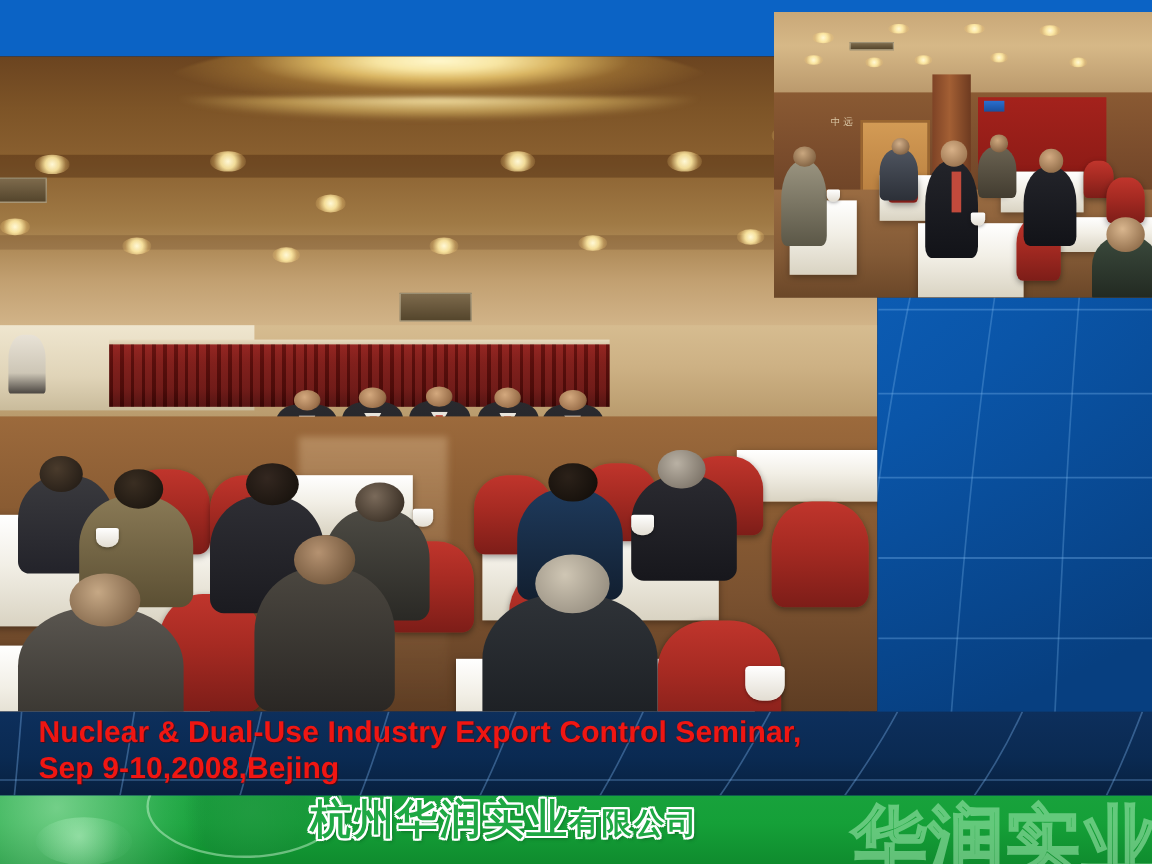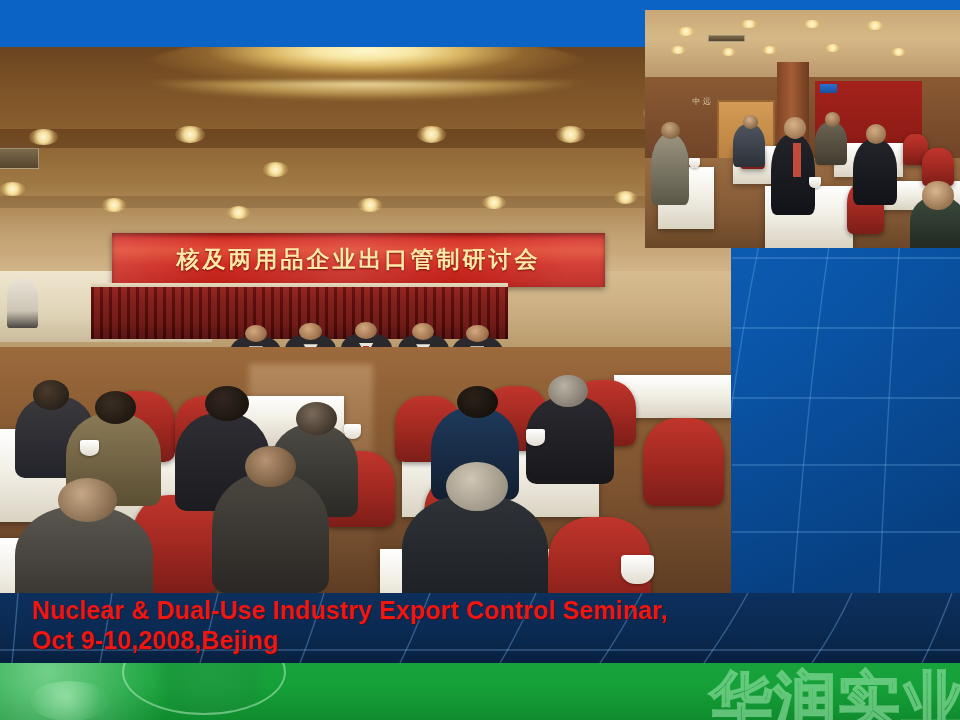--- a/index.html
+++ b/index.html
@@ -200,23 +200,20 @@
       <div class="dlight" style="left:40%;top:96%;width:2.6%;height:4.6%;"></div>
       <div class="dlight" style="left:52%;top:96%;width:2.6%;height:4.6%;"></div>
       <div class="dlight" style="left:64%;top:95%;width:2.6%;height:4.6%;"></div>
       <div class="dlight" style="left:76%;top:95%;width:2.6%;height:4.6%;"></div>
       <div class="dlight" style="left:88%;top:94%;width:2.6%;height:4.6%;"></div>
     </div>
 
     <div class="ph-wall"></div>
     <div class="screen-left"></div>
 
-    <div class="banner">
-      <span class="banner-text">核及两用品企业出口管制研讨会</span>
-    </div>
 
     <div class="head-table"></div>
     <div class="stage-skirt"></div>
 
     <div class="officer" style="left:31.5%;top:53.2%;">
       <div class="head"></div>
         <div class="shirt"></div>
         <div class="tie"></div>
       </div>
     <div class="officer" style="left:39.0%;top:52.8%;">
@@ -365,27 +362,28 @@
           <path d="M 748 0 C 734 26, 718 50, 704 70"></path>
           <path d="M 852 0 C 840 26, 826 50, 812 70"></path>
           <path d="M 952 0 C 942 26, 932 50, 922 70"></path>
           <path d="M 18 0 C 16 26, 14 50, 12 70"></path>
           <line x1="0" y1="57" x2="960" y2="57"></line>
         </g>
       </svg>
     </div>
     <div class="title-text">
       <div>Nuclear &amp; Dual-Use Industry Export Control Seminar,</div>
-      <div>Oct 9-10,2008,Bejing</div>
+      <div>Sep 9-10,2008,Bejing</div>
     </div>
   </div>
 
   <div class="footer">
     <div class="bubble b1"></div>
     <div class="bubble b3"></div>
     <div class="bubble b4"></div>
     <div class="bubble b2"></div>
     <div class="watermark">华润实业</div>
     <div class="logo-wrap">
+      <div class="logo-cn"><span>杭州华润实业</span><span class="small">有限公司</span></div>
     </div>
   </div>
 
 </div>
 
 </body></html>

